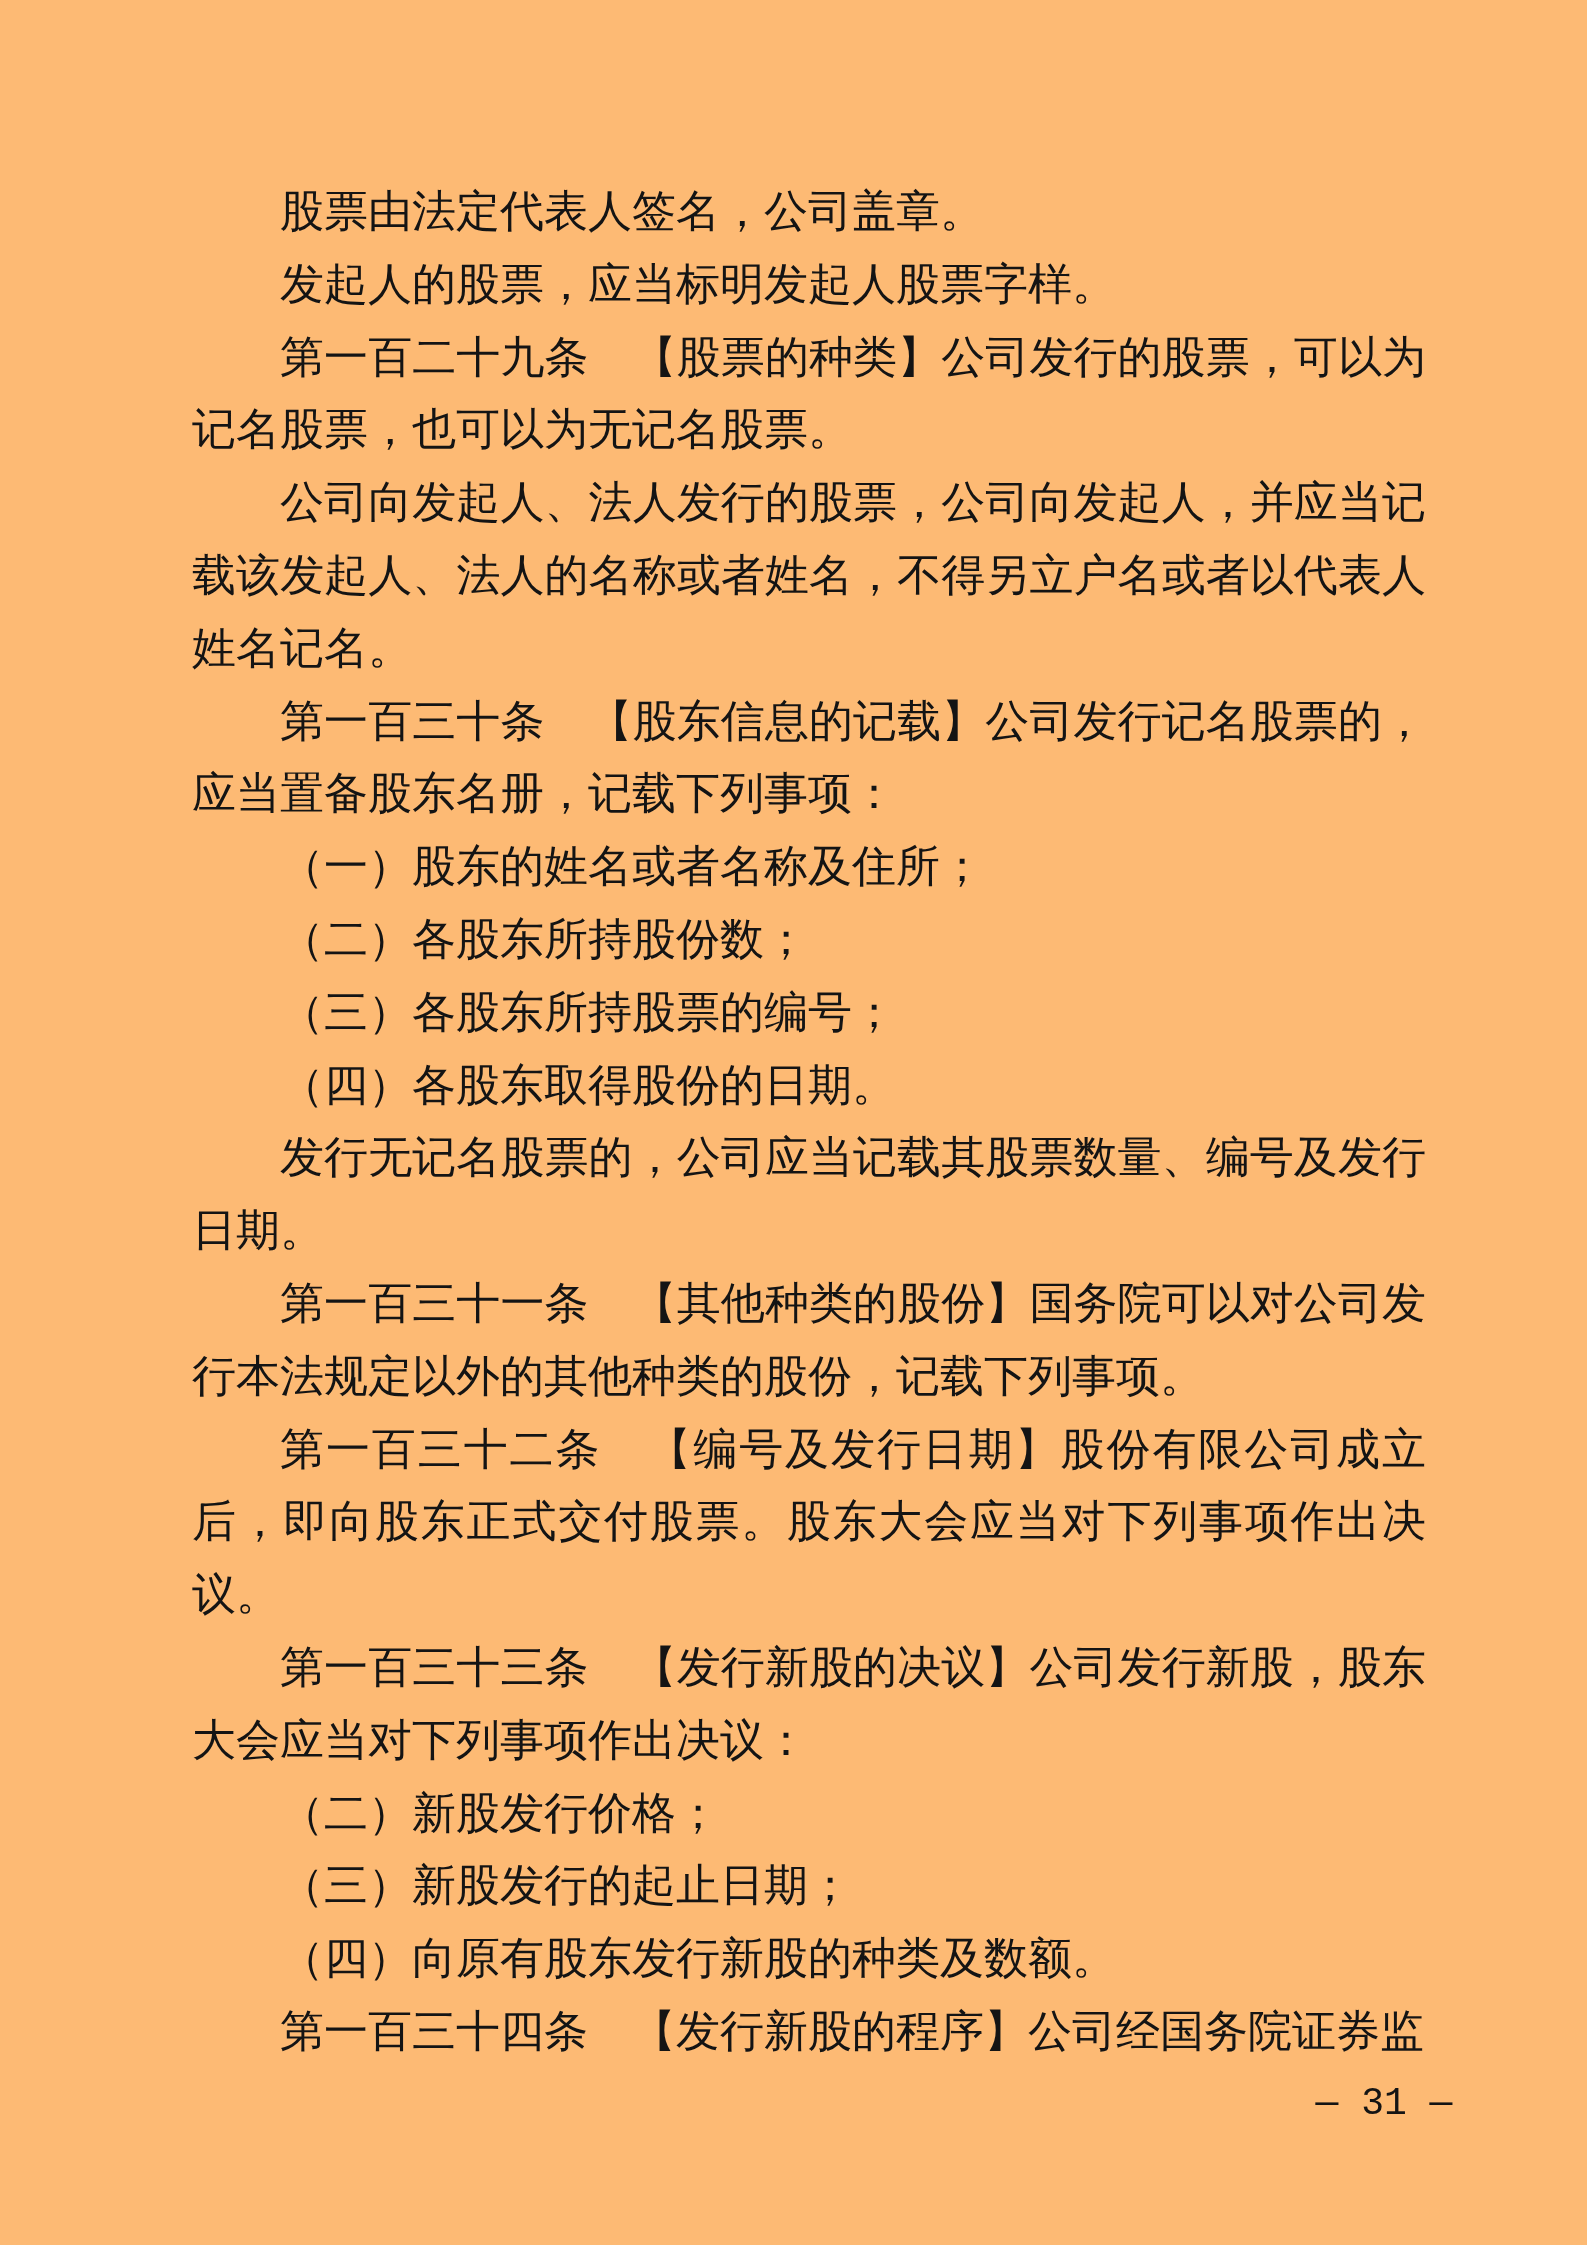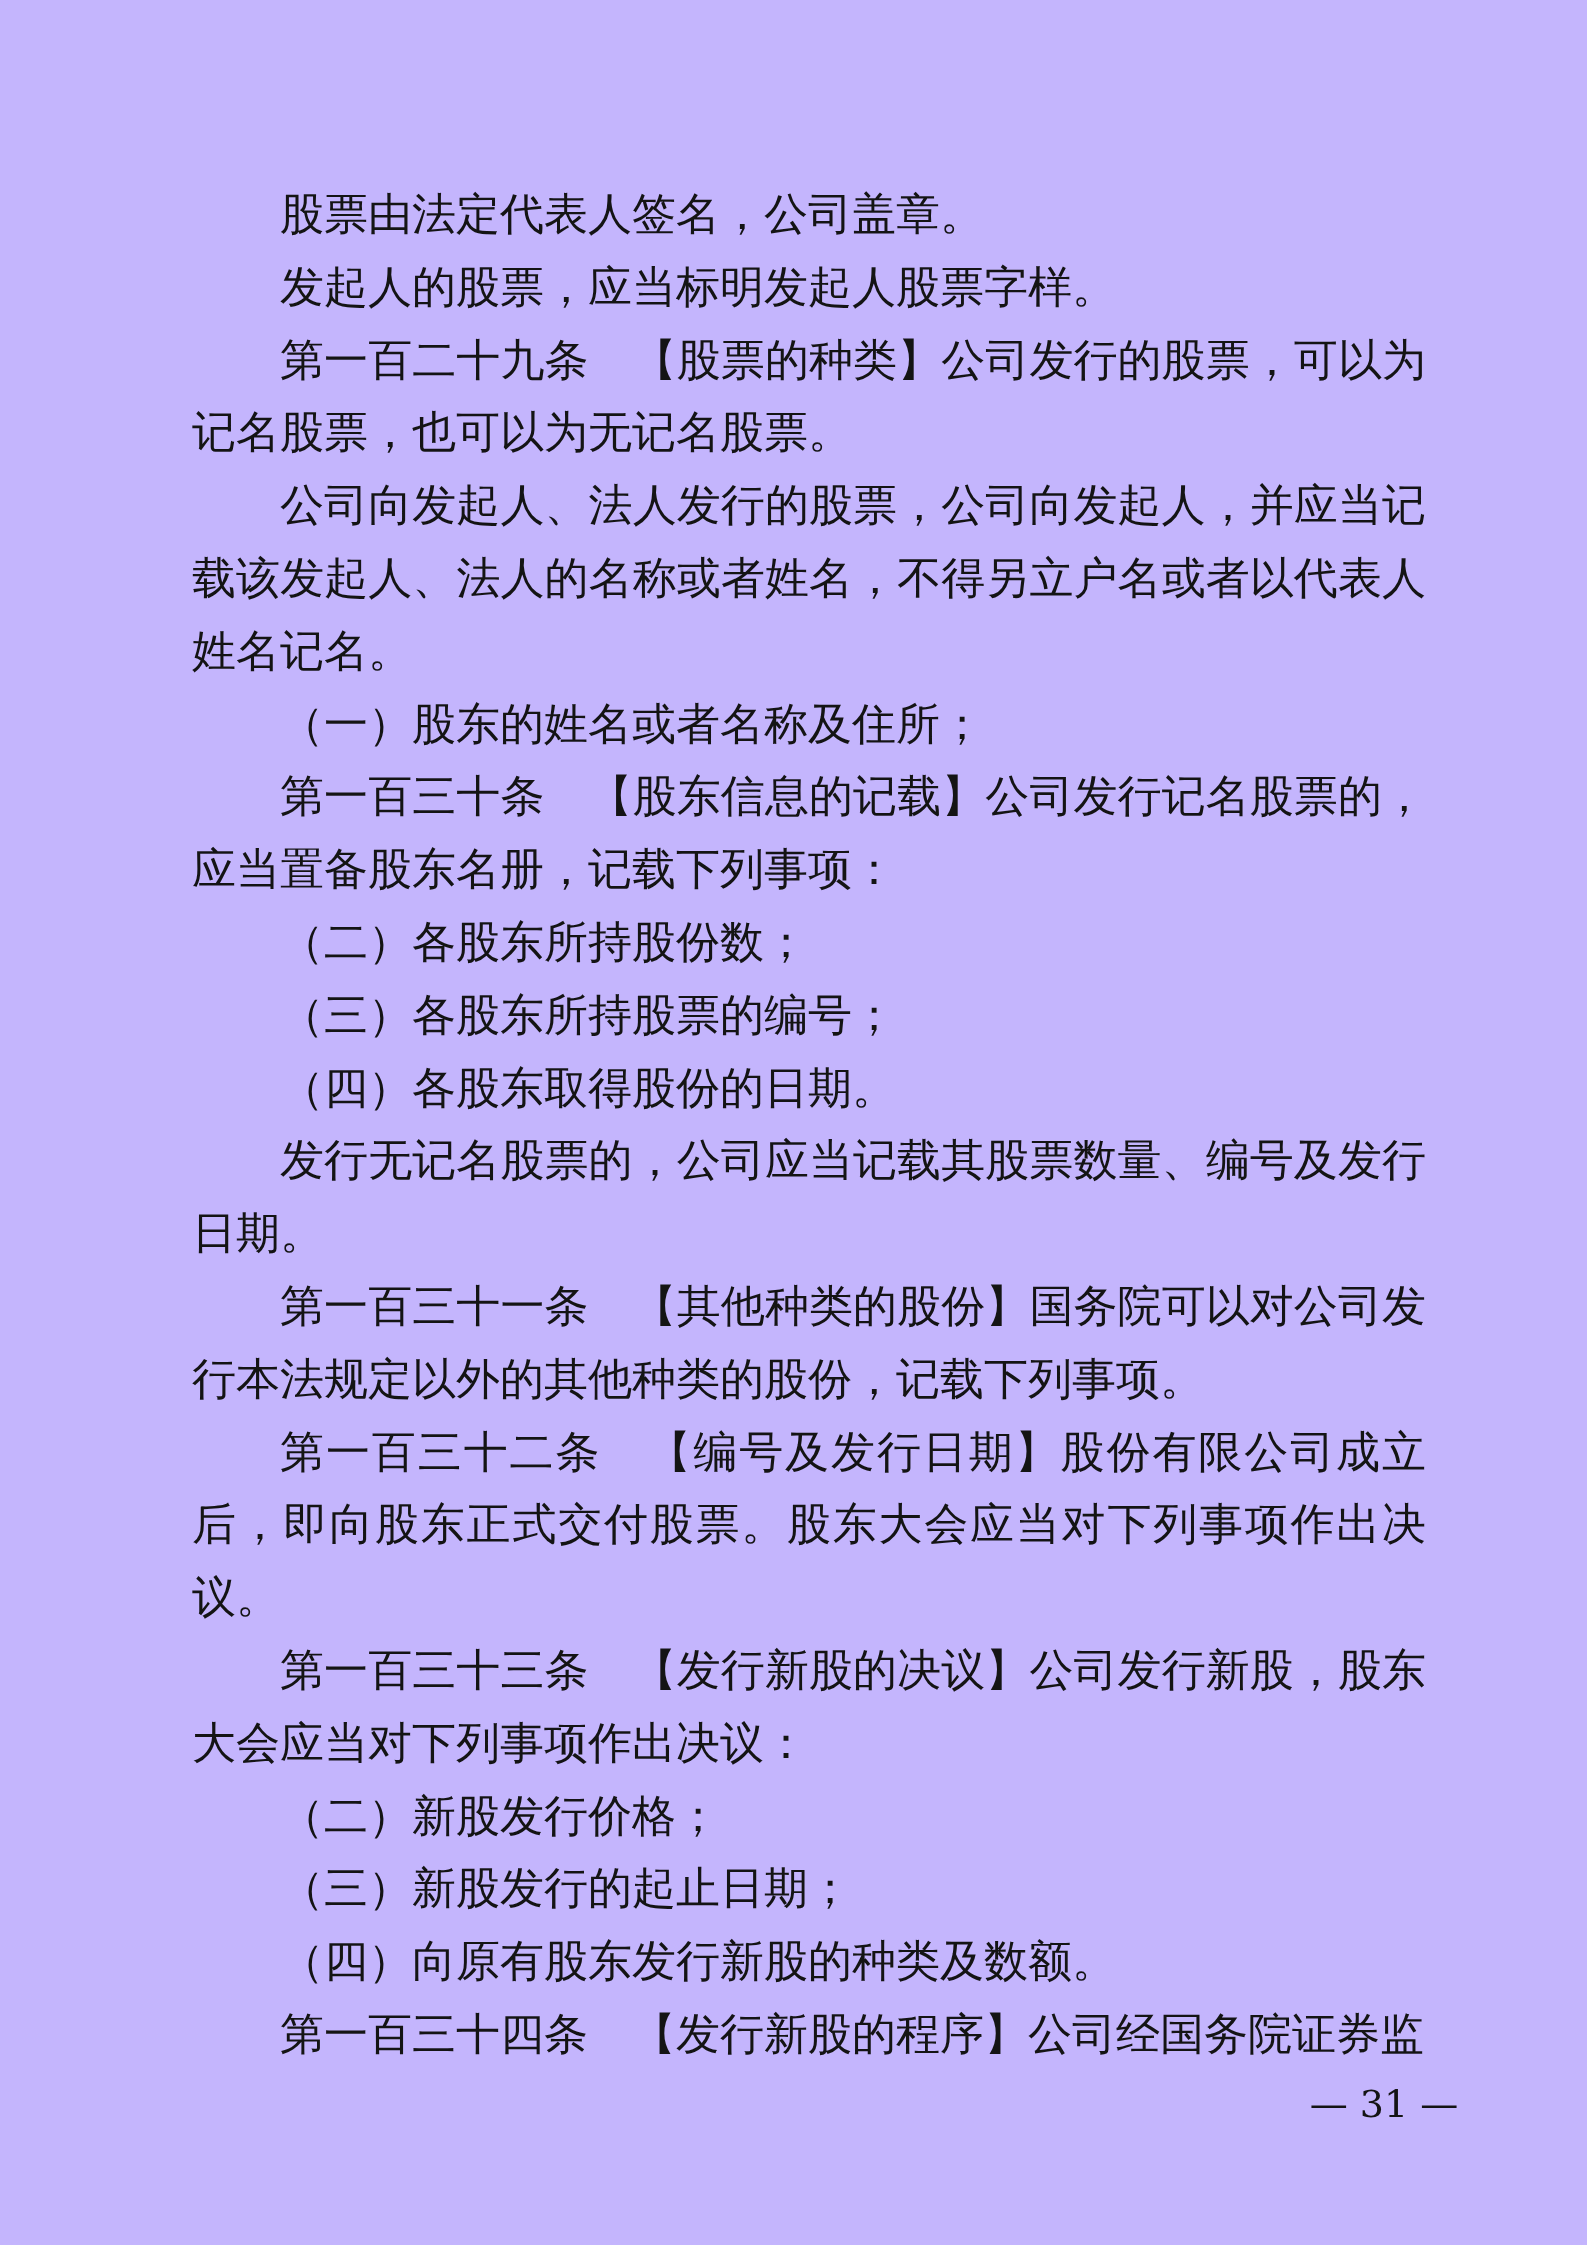--- a/index.html
+++ b/index.html
@@ -8,21 +8,22 @@
     height: 2245px;
     position: relative;
     background: #ffffff;
     color: #141414;
     font-family: "DejaVu Serif", "Liberation Serif", serif;
     overflow: hidden;
   }
   .page {
     position: absolute;
     inset: 0;
-    background: #c4b5fd;
+    background: #fdba74;
+    font-family: Liberation Mono, monospace;
   }
   .text-block {
     position: absolute;
     left: 192px;
     top: 178px;
     width: 1234px;
   }
   .para {
     margin: 0;
     font-size: 44px;
@@ -50,22 +51,22 @@
 </style>
 </head>
 <body>
 
 <div class="page">
   <main class="text-block" id="paragraphs">
       <p class="para body">股票由法定代表人签名，公司盖章。</p>
       <p class="para body">发起人的股票，应当标明发起人股票字样。</p>
       <p class="para article"><span class="art-num">第一百二十九条</span>　<span class="art-title">【股票的种类】</span><span>公司发行的股票，可以为记名股票，也可以为无记名股票。</span></p>
       <p class="para body">公司向发起人、法人发行的股票，公司向发起人，并应当记载该发起人、法人的名称或者姓名，不得另立户名或者以代表人姓名记名。</p>
+      <p class="para article"><span class="art-num">第一百三十条</span>　<span class="art-title">【股东信息的记载】</span><span>公司发行记名股票的，应当置备股东名册，记载下列事项：</span></p>
       <p class="para item">（一）股东的姓名或者名称及住所；</p>
-      <p class="para article"><span class="art-num">第一百三十条</span>　<span class="art-title">【股东信息的记载】</span><span>公司发行记名股票的，应当置备股东名册，记载下列事项：</span></p>
       <p class="para item">（二）各股东所持股份数；</p>
       <p class="para item">（三）各股东所持股票的编号；</p>
       <p class="para item">（四）各股东取得股份的日期。</p>
       <p class="para body">发行无记名股票的，公司应当记载其股票数量、编号及发行日期。</p>
       <p class="para article"><span class="art-num">第一百三十一条</span>　<span class="art-title">【其他种类的股份】</span><span>国务院可以对公司发行本法规定以外的其他种类的股份，记载下列事项。</span></p>
       <p class="para article"><span class="art-num">第一百三十二条</span>　<span class="art-title">【编号及发行日期】</span><span>股份有限公司成立后，即向股东正式交付股票。股东大会应当对下列事项作出决议。</span></p>
       <p class="para article"><span class="art-num">第一百三十三条</span>　<span class="art-title">【发行新股的决议】</span><span>公司发行新股，股东大会应当对下列事项作出决议：</span></p>
       <p class="para item">（二）新股发行价格；</p>
       <p class="para item">（三）新股发行的起止日期；</p>
       <p class="para item">（四）向原有股东发行新股的种类及数额。</p>

